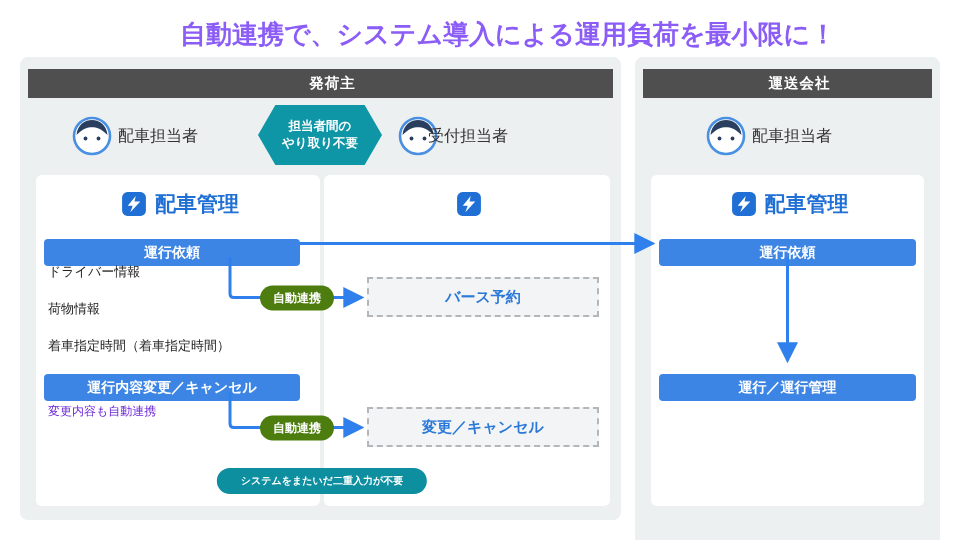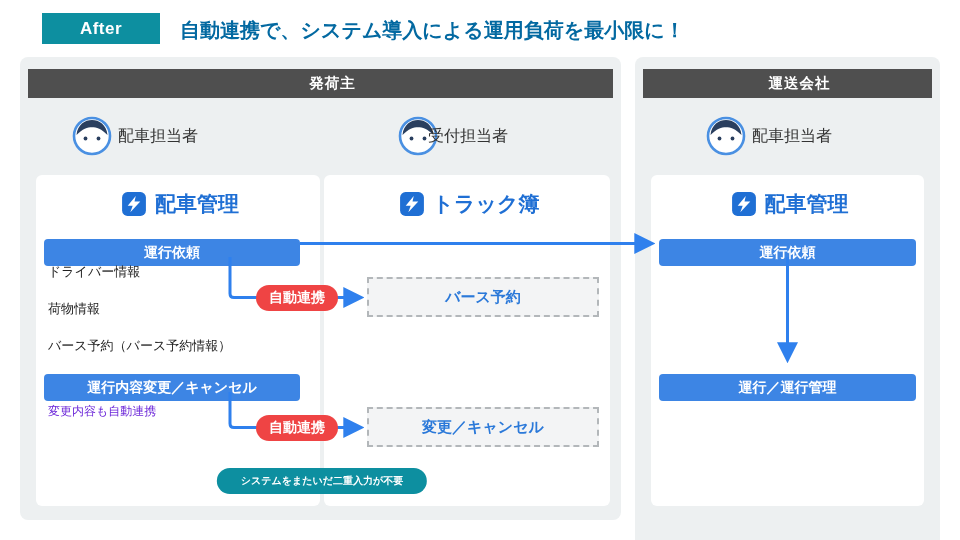--- a/index.html
+++ b/index.html
@@ -9,21 +9,21 @@
     font-family:"Liberation Sans","DejaVu Sans",sans-serif; overflow:hidden;
   }
 
   
   #after-badge{
     position:absolute; left:42px; top:13px; width:118px; height:31px;
     background:#0d8fa0; color:#fff; font-weight:bold; font-size:17px;
     display:flex; align-items:center; justify-content:center; letter-spacing:.5px;
   }
   #main-title{
-    position:absolute; left:180px; top:17px; font-size:20px; font-weight:bold; color:#0369a1;
+    position:absolute; left:180px; top:17px; font-size:26px; font-weight:bold; color:#8b5cf6;
     white-space:nowrap;
   }
 
   
   .panel{ position:absolute; background:#edf0f1; border-radius:8px; }
   #panel-shipper{ left:20px; top:57px; width:601px; height:463px; }
   #panel-carrier{ left:635px; top:57px; width:305px; height:532px; }
   .panel-header{
     position:absolute; left:8px; right:8px; top:12px; height:29px;
     background:#4f4f4f; color:#fff; font-weight:bold; font-size:14.5px;
@@ -83,51 +83,54 @@
     display:flex; align-items:center; justify-content:center; white-space:nowrap;
   }
   #box-berth{ top:102px; }
   #box-change{ top:232px; }
 
   
   #arrow-svg{ position:absolute; left:0; top:0; width:960px; height:540px; z-index:3; pointer-events:none; }
 
   .auto-pill{
     position:absolute; z-index:4; transform:translate(-50%,-50%);
-    background:#ef4444; color:#fff; font-size:14px; font-weight:bold;
+    background:#4d7c0f; color:#fff; font-size:12px; font-weight:bold;
     padding:4px 13px; border-radius:999px; white-space:nowrap;
   }
   #auto-pill-1{ left:297px; top:298px; }
   #auto-pill-2{ left:297px; top:428px; }
 
   #bottom-pill{
     position:absolute; left:302px; top:424px; transform:translate(-50%,-50%); z-index:2;
     background:#0d8fa0; color:#fff; font-size:10px; font-weight:bold;
     padding:6px 24px; border-radius:999px; white-space:nowrap;
   }
 </style>
 </head>
 <body>
 
 <div id="canvas">
 
-  <div id="after-badge">After</div>
   <div id="main-title">自動連携で、システム導入による運用負荷を最小限に！</div>
 
   <div class="panel" id="panel-shipper">
     <div class="panel-header">発荷主</div>
 
     <svg class="persona-icon" style="left:52px; top:59px;" viewBox="0 0 40 40">
       <circle cx="20" cy="20" r="18" fill="#ffffff" stroke="#4a90e2" stroke-width="2.6"></circle>
       <path d="M4.5 19 C5.5 8.5 13 4 20 4 C27 4 34.5 8.5 35.5 19 C29.5 12.8 24.5 11.2 20 11.2 C15.5 11.2 10.5 12.8 4.5 19 Z" fill="#2a3f5f"></path>
       <circle cx="13.5" cy="22.5" r="1.9" fill="#2a3f5f"></circle>
       <circle cx="26.5" cy="22.5" r="1.9" fill="#2a3f5f"></circle>
     </svg>
     <div class="persona-label" style="left:98px; top:69px;">配車担当者</div>
 
+    <div id="no-interaction-badge">
+      <span>担当者間の</span>
+      <span>やり取り不要</span>
+    </div>
 
     <svg class="persona-icon" style="left:378px; top:59px;" viewBox="0 0 40 40">
       <circle cx="20" cy="20" r="18" fill="#ffffff" stroke="#4a90e2" stroke-width="2.6"></circle>
       <path d="M4.5 19 C5.5 8.5 13 4 20 4 C27 4 34.5 8.5 35.5 19 C29.5 12.8 24.5 11.2 20 11.2 C15.5 11.2 10.5 12.8 4.5 19 Z" fill="#2a3f5f"></path>
       <circle cx="13.5" cy="22.5" r="1.9" fill="#2a3f5f"></circle>
       <circle cx="26.5" cy="22.5" r="1.9" fill="#2a3f5f"></circle>
     </svg>
     <div class="persona-label" style="left:408px; top:69px;">受付担当者</div>
 
     <div class="subpanel" id="sub-dispatch">
@@ -135,33 +138,32 @@
         <svg class="logo-icon" viewBox="0 0 24 24">
           <rect x="1" y="1" width="22" height="22" rx="5" fill="#1f6fd4"></rect>
           <path d="M13.6 4.5 L6.2 13.6 H10.8 L8.6 19.6 L17.8 9.6 H12.5 Z" fill="#ffffff"></path>
         </svg>
         <span class="app-logo-name">配車管理</span>
       </div>
       <div class="blue-btn" id="btn-request">運行依頼</div>
       <div id="info-list">
         <div class="info-item">ドライバー情報</div>
         <div class="info-item">荷物情報</div>
-        <div class="info-item">バース予約（バース予約情報）</div>
+        <div class="info-item">着車指定時間（着車指定時間）</div>
       </div>
       <div class="blue-btn" id="btn-change">運行内容変更／キャンセル</div>
       <div id="change-note">変更内容も自動連携</div>
     </div>
 
     <div class="subpanel" id="sub-truck">
       <div class="app-logo-row">
         <svg class="logo-icon" viewBox="0 0 24 24">
           <rect x="1" y="1" width="22" height="22" rx="5" fill="#1f6fd4"></rect>
           <path d="M13.6 4.5 L6.2 13.6 H10.8 L8.6 19.6 L17.8 9.6 H12.5 Z" fill="#ffffff"></path>
         </svg>
-        <span class="app-logo-name">トラック簿</span>
       </div>
       <div class="dashed-box" id="box-change">変更／キャンセル</div>
       <div class="dashed-box" id="box-berth">バース予約</div>
     </div>
 
     <div id="bottom-pill">システムをまたいだ二重入力が不要</div>
   </div>
 
   <div class="panel" id="panel-carrier">
     <div class="panel-header">運送会社</div>

